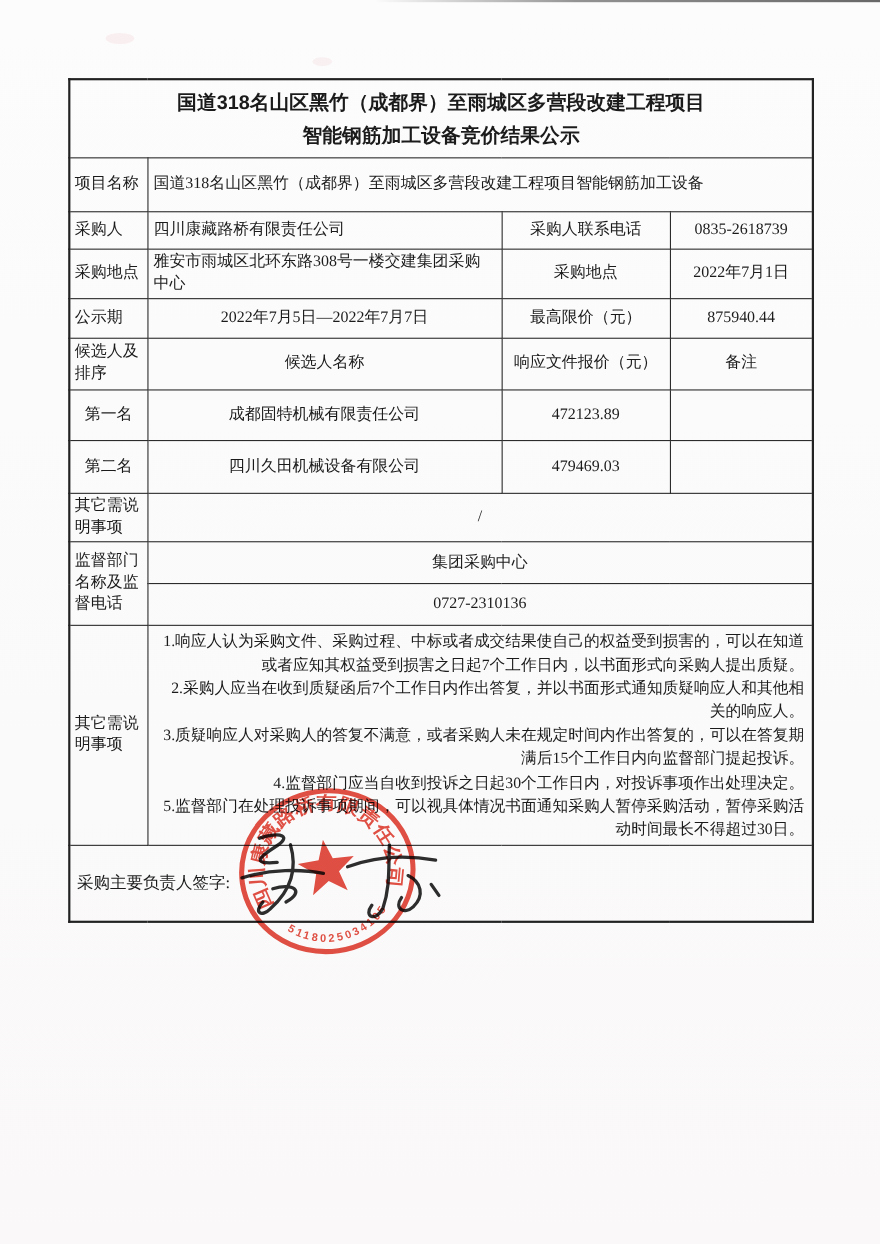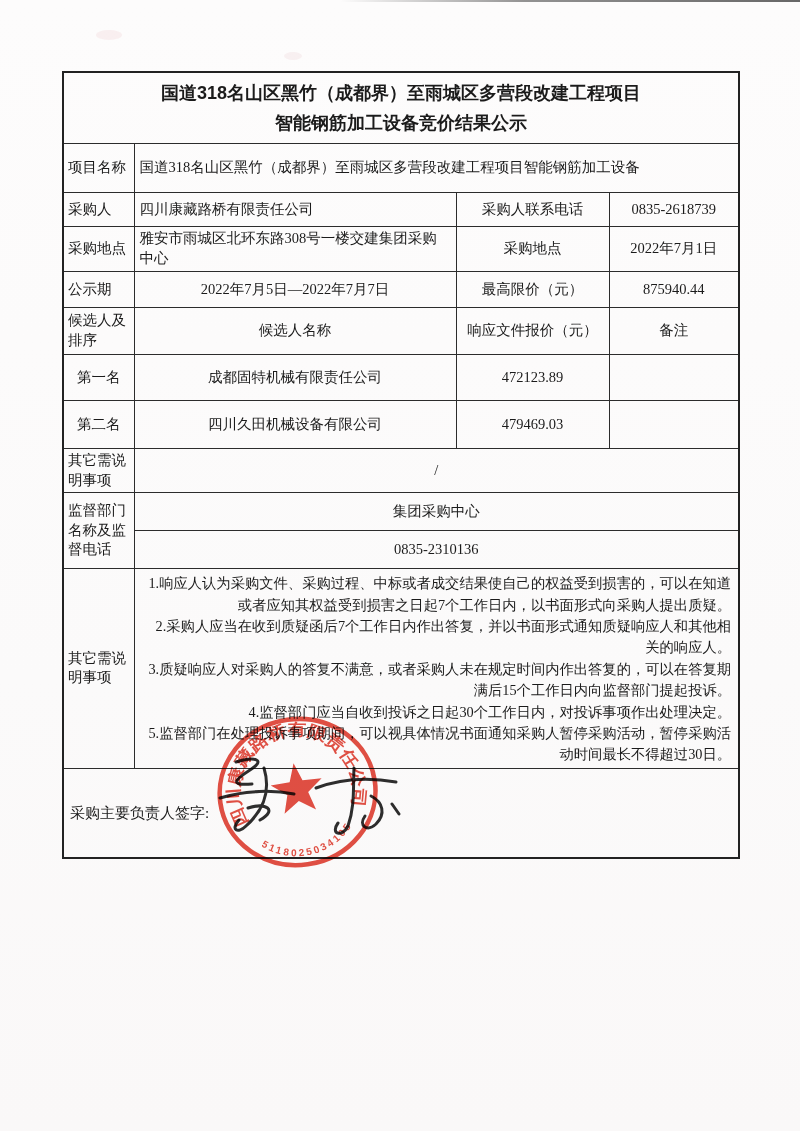--- a/index.html
+++ b/index.html
@@ -46,21 +46,21 @@
   .h-project { height:49px; }
   .h-purchaser { height:34px; }
   .h-location { height:45px; }
   .h-publicity { height:36px; }
   .h-header { height:47px; }
   .h-first { height:46px;padding-left:29px; }
   .h-second { height:48px; }
   .h-other { height:38px; }
   .h-sup { height:38px; }
   .h-objection { height:195px; }
-  .h-sign { height:90px;margin-top:36px; }
+  .h-sign { height:70px;margin-top:36px; }
   td.notes { vertical-align:top; padding:4px 7px 2px 7px; }
   td.notes .note-item { font-size:14.3px; line-height:21.4px; text-align:right; }
   td.sign-cell { font-size:15px; padding-left:6px; }
 
   .seal {
     position:absolute; left:212px; top:714px; width:172px; height:162px;
     z-index:3; opacity:.88; mix-blend-mode:multiply;
     transform:rotate(-8deg); pointer-events:none;
   }
   .signature {
@@ -141,21 +141,21 @@
     <tr class="h-other">
       <td class="lab">其它需说明事项</td>
       <td class="ctr" colspan="3">/</td>
     </tr>
 
     <tr class="h-sup">
       <td class="lab" rowspan="2">监督部门名称及监督电话</td>
       <td class="ctr" colspan="3">集团采购中心</td>
     </tr>
     <tr class="h-sup">
-      <td class="ctr" colspan="3">0835-2310136</td>
+      <td class="ctr" colspan="3">0727-2310136</td>
     </tr>
 
     <tr class="h-objection">
       <td class="lab">其它需说明事项</td>
       <td class="notes" colspan="3">
         <div class="note-item">1.响应人认为采购文件、采购过程、中标或者成交结果使自己的权益受到损害的，可以在知道或者应知其权益受到损害之日起7个工作日内，以书面形式向采购人提出质疑。</div>
         <div class="note-item">2.采购人应当在收到质疑函后7个工作日内作出答复，并以书面形式通知质疑响应人和其他相关的响应人。</div>
         <div class="note-item">3.质疑响应人对采购人的答复不满意，或者采购人未在规定时间内作出答复的，可以在答复期满后15个工作日内向监督部门提起投诉。</div>
         <div class="note-item">4.监督部门应当自收到投诉之日起30个工作日内，对投诉事项作出处理决定。</div>
         <div class="note-item">5.监督部门在处理投诉事项期间，可以视具体情况书面通知采购人暂停采购活动，暂停采购活动时间最长不得超过30日。</div>

